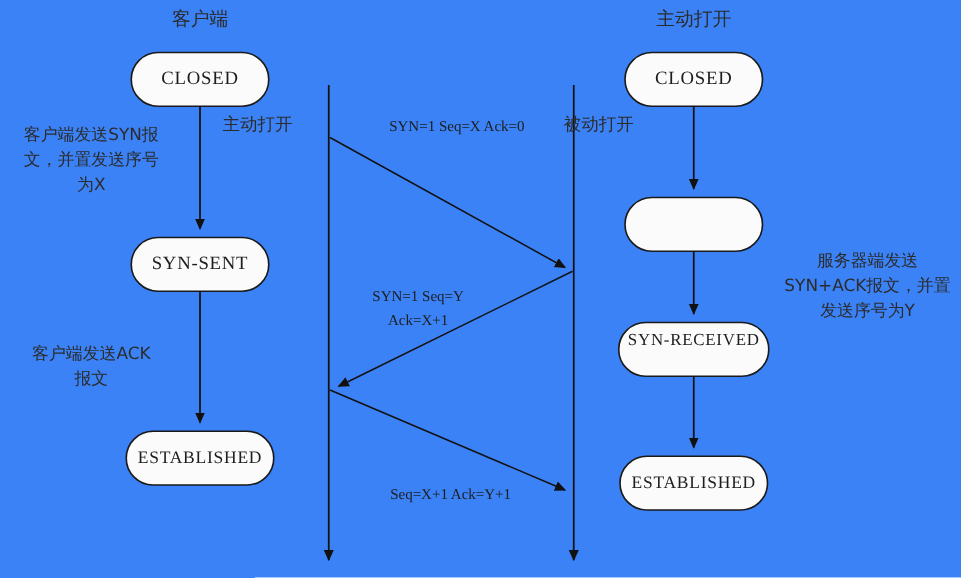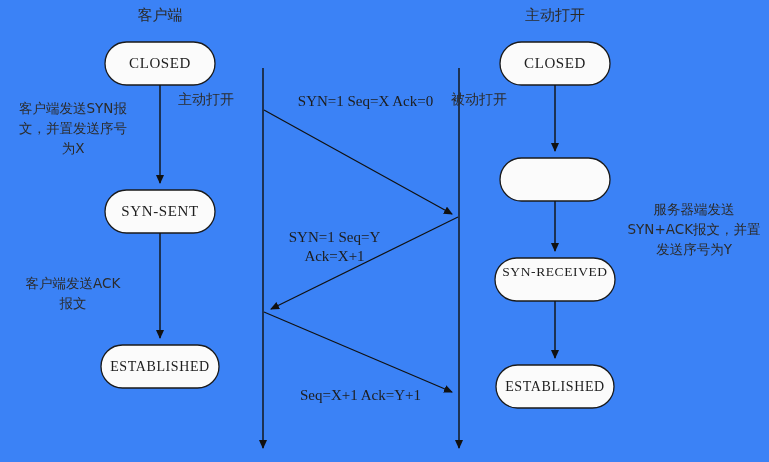--- a/index.html
+++ b/index.html
@@ -55,21 +55,21 @@
   .open-label {
     position: absolute;
     font-family: Liberation Mono, monospace;
     font-size: 14px;
     color: #2b2b2b;
     white-space: nowrap;
   }
   .msg-label {
     position: absolute;
     font-family: "Liberation Serif", "DejaVu Serif", serif;
-    font-size: 15px;
+    font-size: 12px;
     line-height: 19px;
     color: #1d1d1d;
     text-align: center;
     white-space: nowrap;
   }
 </style>
 </head>
 <body>
 
 <div id="canvas">

